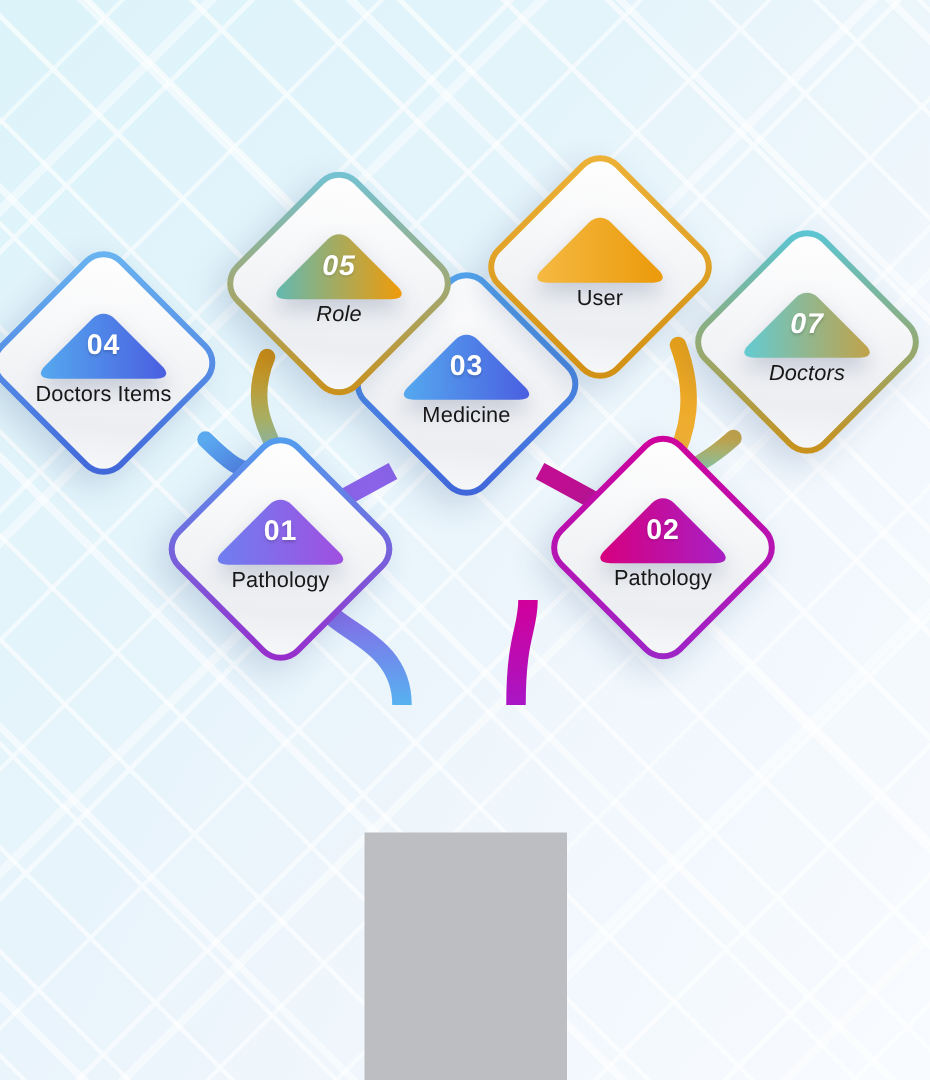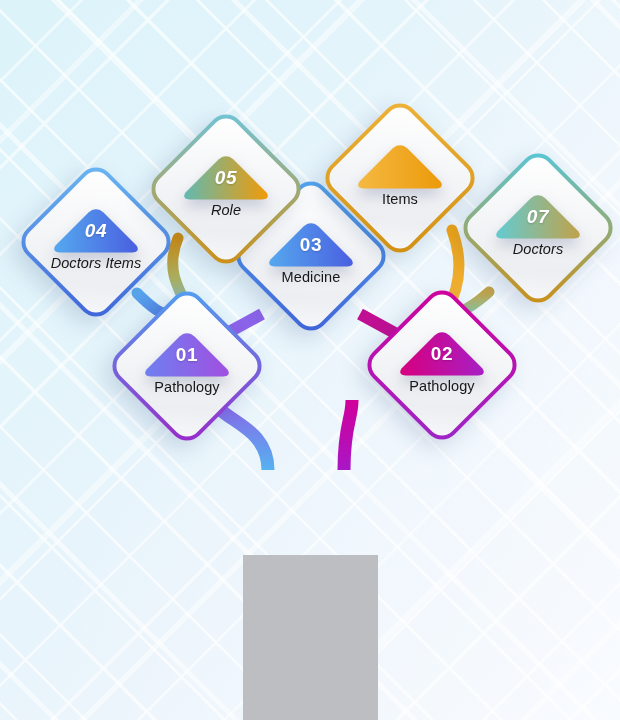--- a/index.html
+++ b/index.html
@@ -180,21 +180,21 @@
                 <stop offset="0" stop-color="#55a8ef"></stop>
                 <stop offset="1" stop-color="#4a5fe0"></stop>
               </linearGradient>
             </defs>
             <path d="M38.5,6.5 C43,2 49,2 53.5,6.5 L85,38 C90,43 88,46.5 81,46.5 L11,46.5 C4,46.5 2,43 7,38 Z" fill="url(#bg2)"></path>
           </svg>
           <div class="num">03</div>
         </div>
         <div class="label">Medicine</div>
       </div>
-      <div class="card" style="left: 38px; top: 184px; font-style: italic;">
+      <div class="card" style="left: 11px; top: 184px;">
         <div class="frame" style="background:linear-gradient(135deg,#6cb8f2 0%,#3f63d8 100%)">
           <div class="inner"></div>
         </div>
         <div class="badge">
           <svg viewBox="0 0 92 48">
             <defs>
               <linearGradient id="bg3" x1="0" y1="0" x2="1" y2="0">
                 <stop offset="0" stop-color="#55a8ef"></stop>
                 <stop offset="1" stop-color="#4a5fe0"></stop>
               </linearGradient>
@@ -231,21 +231,21 @@
           <svg viewBox="0 0 92 48">
             <defs>
               <linearGradient id="bg5" x1="0" y1="0" x2="1" y2="0">
                 <stop offset="0" stop-color="#f5b942"></stop>
                 <stop offset="1" stop-color="#eb9a0a"></stop>
               </linearGradient>
             </defs>
             <path d="M38.5,6.5 C43,2 49,2 53.5,6.5 L85,38 C90,43 88,46.5 81,46.5 L11,46.5 C4,46.5 2,43 7,38 Z" fill="url(#bg5)"></path>
           </svg>
         </div>
-        <div class="label">Items</div>
+        <div class="label">User</div>
       </div>
       <div class="card" style="left: 480px; top: 170px; font-style: italic;">
         <div class="frame" style="background:linear-gradient(135deg,#55c8dd 0%,#cf8e11 100%)">
           <div class="inner"></div>
         </div>
         <div class="badge">
           <svg viewBox="0 0 92 48">
             <defs>
               <linearGradient id="bg6" x1="0" y1="0" x2="1" y2="0">
                 <stop offset="0" stop-color="#63cbd2"></stop>

